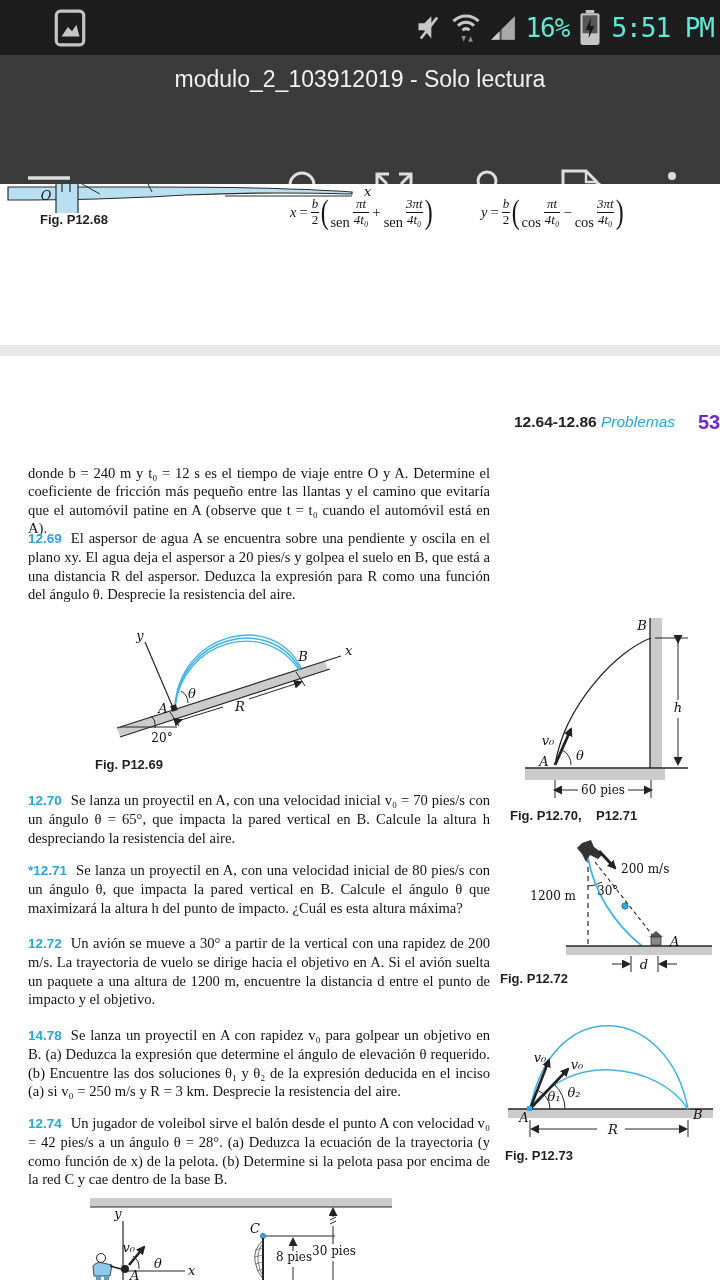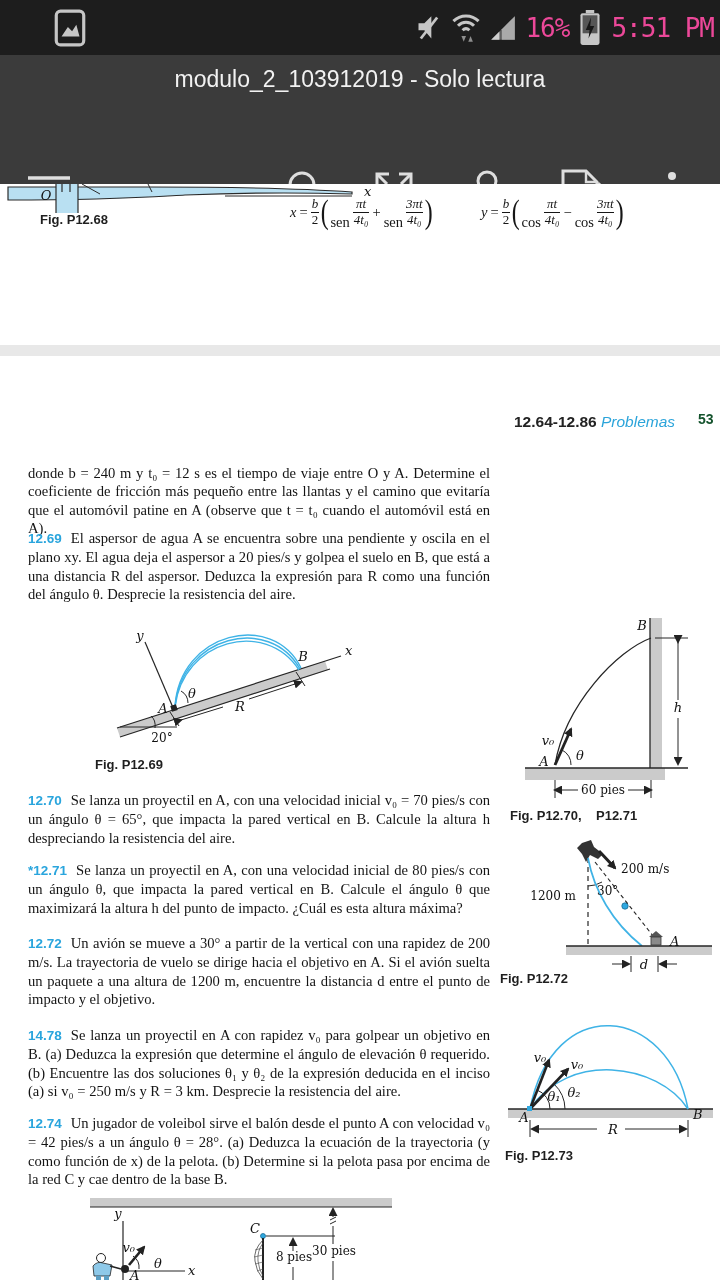--- a/index.html
+++ b/index.html
@@ -3,39 +3,39 @@
 <meta charset="utf-8">
 <style>
   html,body{margin:0;padding:0;}
   body{width:720px;height:1280px;position:relative;background:#fff;overflow:hidden;
        font-family:"Liberation Sans",sans-serif;}
   .abs{position:absolute;}
 
   
   #statusbar{left:0;top:0;width:720px;height:55px;background:#1d1d1d;}
   #statusbar .right{position:absolute;right:6px;top:0;height:55px;display:flex;align-items:center;gap:9px;}
-  .sbtext{color:#ec4899;font-family:"DejaVu Sans Mono",monospace;font-size:26px;letter-spacing:-1px;}
+  .sbtext{color:#5eead4;font-family:"DejaVu Sans Mono",monospace;font-size:26px;letter-spacing:-1px;}
 
   
   #appbar{left:0;top:55px;width:720px;height:129px;background:#3b3b3b;}
   #apptitle{position:absolute;left:0;right:0;top:11px;text-align:center;color:#f2f2f2;
             font-size:23px;font-weight:400;}
   .tbicon{position:absolute;top:113px;width:46px;height:48px;cursor:pointer;}
 
   
   #docpage{left:0;top:184px;width:720px;height:1096px;background:#ffffff;}
   #pagesep{left:0;top:345px;width:720px;height:11px;background:#e8e8e8;}
 
   .figcap{position:absolute;font-family:"Liberation Sans",sans-serif;font-weight:bold;
           font-size:13px;color:#1f1f1f;white-space:pre;}
 
   
   .hdr-range{position:absolute;left:514px;top:413px;font-size:15.5px;font-weight:bold;color:#232323;}
   .hdr-section{position:absolute;left:601px;top:413px;font-size:15.5px;font-style:italic;color:#2ba4da;}
-  .hdr-page{position:absolute;left:698px;top:411px;font-size:14px;font-weight:bold;color:#14532d;}
+  .hdr-page{position:absolute;left:698px;top:411px;font-size:20px;font-weight:bold;color:#6d28d9;}
 
   
   .para{position:absolute;left:28px;width:462px;text-align:justify;color:#141414;
         font-family:"Liberation Serif","DejaVu Serif",serif;font-size:14.6px;line-height:18.4px;}
   .pnum{font-family:"Liberation Sans",sans-serif;font-weight:bold;color:#2aa5dd;
         font-size:13.5px;margin-right:9px;}
 
   
   .formula{position:absolute;height:50px;display:flex;align-items:center;gap:3px;
            font-family:"Liberation Serif","DejaVu Serif",serif;font-size:14.5px;color:#161616;}

